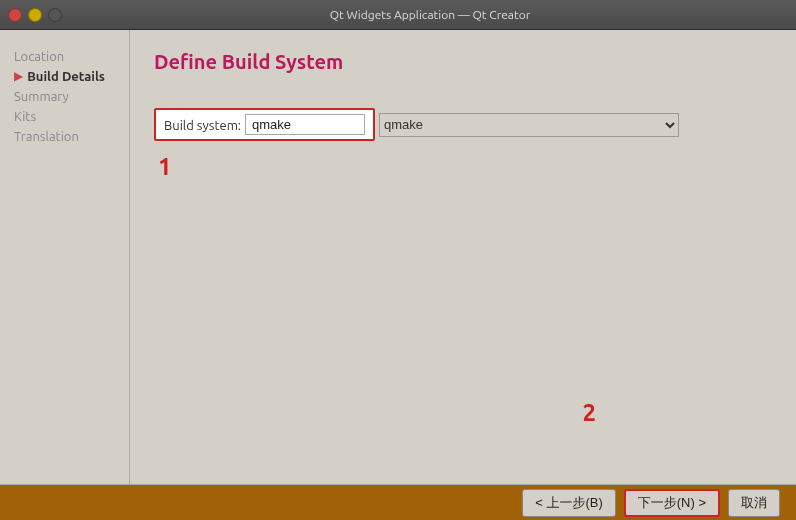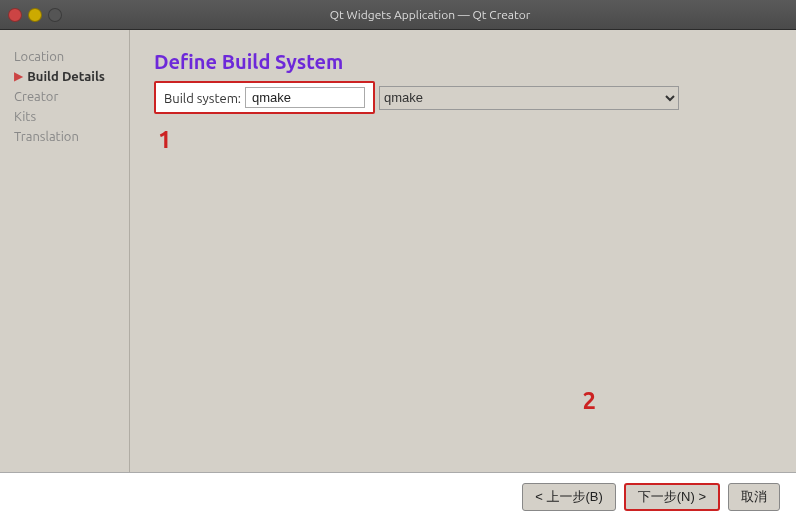--- a/index.html
+++ b/index.html
@@ -87,22 +87,22 @@
     
     .main-panel {
       flex: 1;
       padding: 20px 24px;
       background: #d4d0c8;
     }
 
     .panel-title {
       font-size: 20px;
       font-weight: bold;
-      color: #6d28d9;
-      margin-bottom: 8px;
+      color: #be185d;
+      margin-bottom: 35px;
     }
 
     
     .build-system-box {
       display: inline-flex;
       align-items: center;
       border: 2px solid #cc2222;
       background: #fff;
       padding: 4px 8px;
       gap: 4px;
@@ -153,22 +153,22 @@
       color: #cc2222;
       font-size: 24px;
       font-weight: bold;
       position: absolute;
       right: 200px;
       bottom: 58px;
     }
 
     
     .footer {
-      height: 48px;
-      background: #ffffff;
+      height: 36px;
+      background: #a16207;
       border-top: 1px solid #aaa;
       display: flex;
       align-items: center;
       justify-content: flex-end;
       padding: 0 16px;
       gap: 8px;
       position: relative;
     }
 
     .footer-btn {
@@ -212,21 +212,21 @@
 
     <div class="sidebar">
       <div class="sidebar-item">
         <span>Location</span>
       </div>
       <div class="sidebar-item active">
         <span class="arrow">▶</span>
         <span>Build Details</span>
       </div>
       <div class="sidebar-item">
-        <span>Creator</span>
+        <span>Summary</span>
       </div>
       <div class="sidebar-item">
         <span>Kits</span>
       </div>
       <div class="sidebar-item">
         <span>Translation</span>
       </div>
     </div>
 
     <div class="main-content-wrapper">

